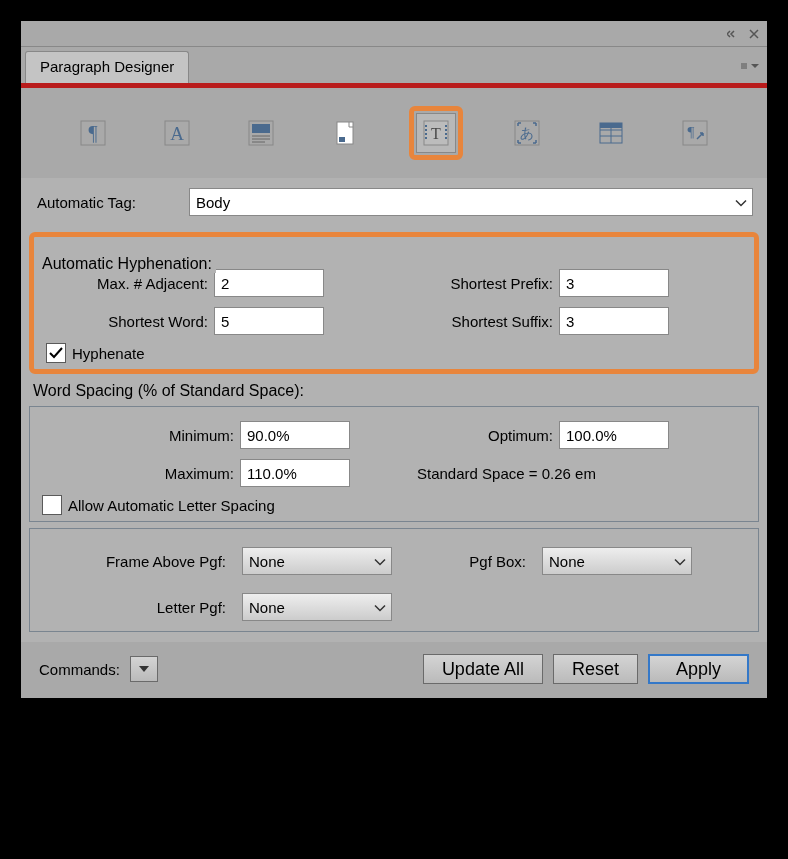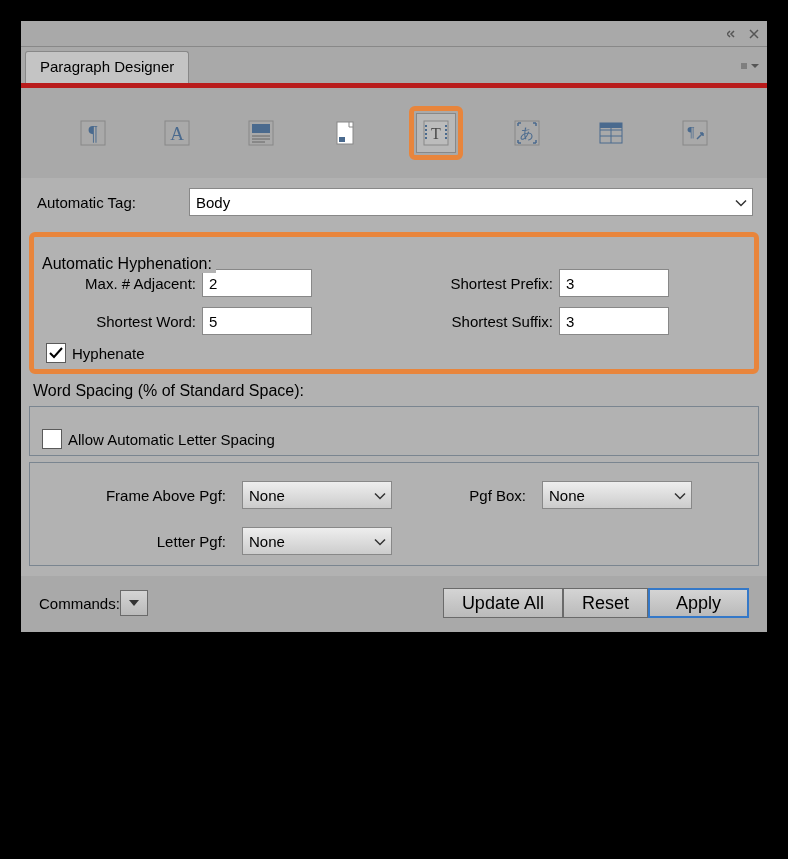--- a/index.html
+++ b/index.html
@@ -16,27 +16,27 @@
   .icon-highlight { border: 5px solid #e8853c; border-radius: 6px; padding: 2px; }
   .main-area { background: #b2b2b2; padding: 6px 8px 10px 8px; }
   .row-flex { display: flex; align-items: center; margin-bottom: 8px; }
   .lbl-right { text-align: right; padding-right: 6px; }
   .field-input { height: 28px; border: 1px solid #888; background: #fff; padding: 0 6px; font-size: 15px; font-family: inherit; }
   .dropdown { position: relative; }
   .dropdown .chev { position: absolute; right: 6px; top: 50%; transform: translateY(-50%); pointer-events: none; }
   .section { border: 1px solid #7a8590; margin-top: 6px; background: #b2b2b2; padding-bottom: 6px; }
   .section-title { position: relative; top: -10px; left: 0; background: #b2b2b2; display: inline-block; padding: 0 4px; margin-left: -2px; font-size: 16px; }
   .highlight-box { border: 5px solid #e8853c; border-radius: 6px; }
-  .grid-2col { display: grid; grid-template-columns: 1fr 1fr; gap: 10px 30px; padding: 0 8px; }
+  .grid-2col { display: grid; grid-template-columns: 1fr 1fr; gap: 10px 30px; padding: 0 20px; }
   .grid-cell { display: flex; align-items: center; }
   .checkbox-row { display: flex; align-items: center; padding: 8px 12px 0 12px; gap: 6px; }
   .checkbox { width: 20px; height: 20px; border: 1px solid #5a5a5a; background: #fff; display: flex; align-items: center; justify-content: center; cursor: pointer; }
   .static-text { font-size: 15px; }
   .frame-row { display: flex; align-items: center; padding: 4px 12px; gap: 10px; }
-  .button-bar { display: flex; align-items: center; padding: 12px 18px 14px 18px; }
+  .button-bar { display: flex; align-items: center; padding: 12px 18px 14px 18px; gap: 10px; }
   .btn { height: 30px; border: 1px solid #6a6a6a; background: linear-gradient(#d4d4d4, #bababa); padding: 0 18px; font-size: 18px; cursor: pointer; font-family: inherit; }
   .btn.primary { border: 2px solid #3478c8; padding: 0 26px; }
   .small-dd { width: 28px; height: 26px; border: 1px solid #6a6a6a; background: linear-gradient(#d4d4d4, #bababa); display: flex; align-items: center; justify-content: center; cursor: pointer; }
   .chev-down { width: 0; height: 0; border-left: 5px solid transparent; border-right: 5px solid transparent; border-top: 6px solid #333; }
 </style>
 </head>
 <body>
 
 <div class="window">
 
@@ -165,20 +165,37 @@
             </svg>
         </div>
         <span>Hyphenate</span>
       </div>
     </div>
 
     <div style="padding: 8px 4px 0 4px;">
       <span class="static-text" style="font-size:16px;">Word Spacing (% of Standard Space):</span>
     </div>
     <div class="section" style="padding-top:14px;">
+      <div class="grid-2col">
+        <div class="grid-cell">
+          <div class="lbl-right" style="width:190px;">Minimum:</div>
+          <input class="field-input" style="width: 110px;" value="90.0%">
+        </div>
+        <div class="grid-cell">
+          <div class="lbl-right" style="width:150px;">Optimum:</div>
+          <input class="field-input" style="width: 110px;" value="100.0%">
+        </div>
+        <div class="grid-cell">
+          <div class="lbl-right" style="width:190px;">Maximum:</div>
+          <input class="field-input" style="width: 110px;" value="110.0%">
+        </div>
+        <div class="grid-cell">
+          <span class="static-text" style="padding-left:8px;">Standard Space = 0.26 em</span>
+        </div>
+      </div>
       <div class="checkbox-row">
         <div class="checkbox"></div>
         <span>Allow Automatic Letter Spacing</span>
       </div>
     </div>
 
     <div class="section" style="padding-top:14px;">
       <div class="frame-row">
         <div class="lbl-right" style="width:190px;">Frame Above Pgf:</div>
         <div class="dropdown" style="width:150px;">

